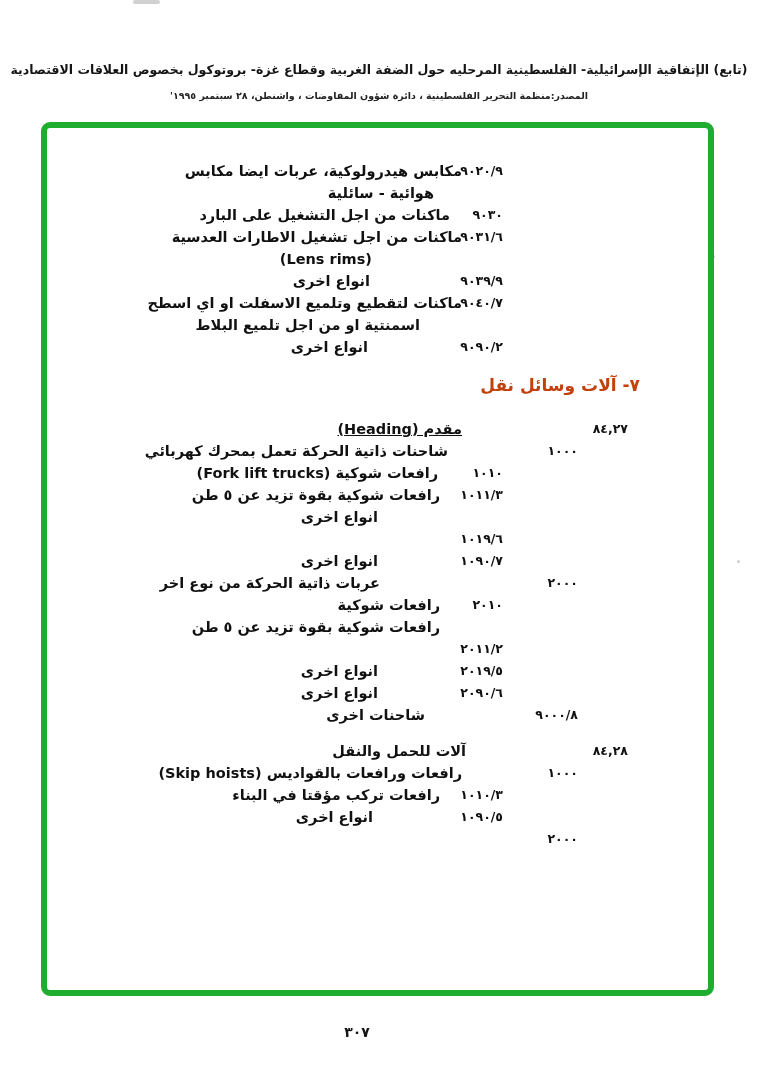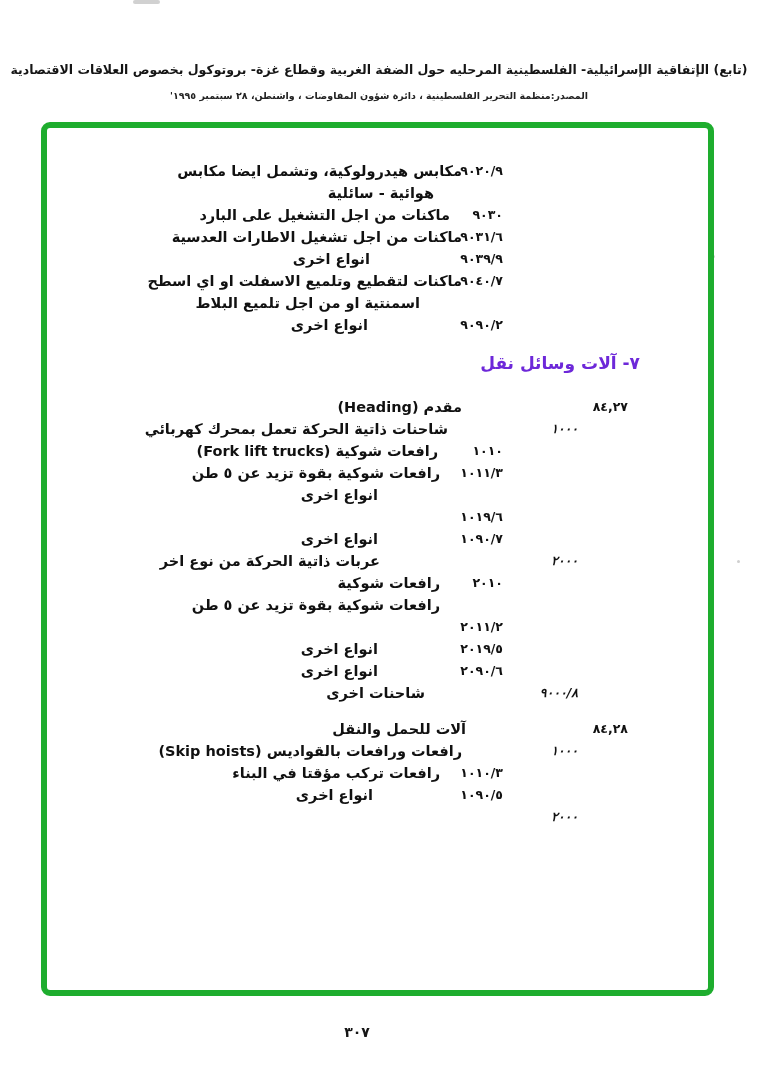--- a/index.html
+++ b/index.html
@@ -28,30 +28,30 @@
     border:6px solid #1ead2e;border-radius:9px;box-sizing:border-box;
     background:#fff;
   }
   .rows{position:absolute;top:0;left:0;right:0;bottom:0;direction:rtl;}
   .row{position:relative;height:22px;direction:rtl;}
   .row .c{
     position:absolute;top:3px;direction:ltr;unicode-bidi:bidi-override;
     font-size:12.5px;font-weight:bold;white-space:nowrap;color:#111;
   }
   .row .c1{right:80px;}
-  .row .c2{right:130px;font-style:italic;}
+  .row .c2{right:130px;}
   .row .c3{right:205px;}
   .row .txt{
     position:absolute;top:0;line-height:22px;direction:rtl;
     font-size:14.5px;font-weight:bold;white-space:nowrap;color:#111;
   }
   .section-heading{
     position:relative;height:28px;line-height:26px;direction:rtl;
     text-align:right;padding-right:68px;box-sizing:border-box;
-    font-size:17px;font-weight:bold;color:#6d28d9;
+    font-size:17px;font-weight:bold;color:#c2410c;
   }
   .spacer{width:100%;}
   .page-number{
     position:absolute;top:1024px;left:0;width:714px;text-align:center;
     font-size:14px;font-weight:bold;direction:rtl;
   }
 </style>
 </head>
 <body>
 
@@ -62,35 +62,39 @@
 
 <div class="page-header">(تابع) الإتفاقية الإسرائيلية- الفلسطينية المرحليه حول الضفة الغربية وقطاع غزة- بروتوكول بخصوص العلاقات الاقتصادية</div>
 <div class="source-line">المصدر:منظمة التحرير الفلسطينية ، دائرة شؤون المفاوضات ، واشنطن، ٢٨ سبتمبر ١٩٩٥'</div>
 
 <div class="gbox" style="border-color: rgb(30, 173, 46);">
   <div class="rows">
       <div class="spacer" style="height: 32px;"></div>
       <div class="row">
 
     <span class="c c3">٩٠٢٠/٩</span>
-    <span class="txt" style="right: 246px;">مكابس هيدرولوكية، وتشمل ايضا مكابس</span>
+    <span class="txt" style="right: 246px;">مكابس هيدرولوكية، عربات ايضا مكابس</span>
   </div>
       <div class="row">
 
     <span class="txt" style="right: 274px;">هوائية - سائلية</span>
   </div>
       <div class="row">
 
     <span class="c c3">٩٠٣٠</span>
     <span class="txt" style="right: 258px;">ماكنات من اجل التشغيل على البارد</span>
   </div>
       <div class="row">
 
     <span class="c c3">٩٠٣١/٦</span>
     <span class="txt" style="right: 246px;">ماكنات من اجل تشغيل الاطارات العدسية</span>
+  </div>
+      <div class="row">
+
+    <span class="txt" style="right: 336px;">(Lens rims)</span>
   </div>
       <div class="row">
 
     <span class="c c3">٩٠٣٩/٩</span>
     <span class="txt" style="right: 338px;">انواع اخرى</span>
   </div>
       <div class="row">
 
     <span class="c c3">٩٠٤٠/٧</span>
     <span class="txt" style="right: 246px;">ماكنات لتقطيع وتلميع الاسفلت او اي اسطح</span>
@@ -103,21 +107,21 @@
 
     <span class="c c3">٩٠٩٠/٢</span>
     <span class="txt" style="right: 340px;">انواع اخرى</span>
   </div>
       <div class="spacer" style="height: 14px;"></div>
       <div class="section-heading">٧- آلات وسائل نقل</div>
       <div class="spacer" style="height: 18px;"></div>
       <div class="row">
     <span class="c c1">٨٤,٢٧</span>
 
-    <span class="txt" style="right: 246px;">مقدم (Heading)</span>
+    <span class="txt" style="right: 246px; text-decoration: underline;">مقدم (Heading)</span>
   </div>
       <div class="row">
 
     <span class="c c2">١٠٠٠</span>
 
     <span class="txt" style="right: 260px;">شاحنات ذاتية الحركة تعمل بمحرك كهربائي</span>
   </div>
       <div class="row">
 
     <span class="c c3">١٠١٠</span>

